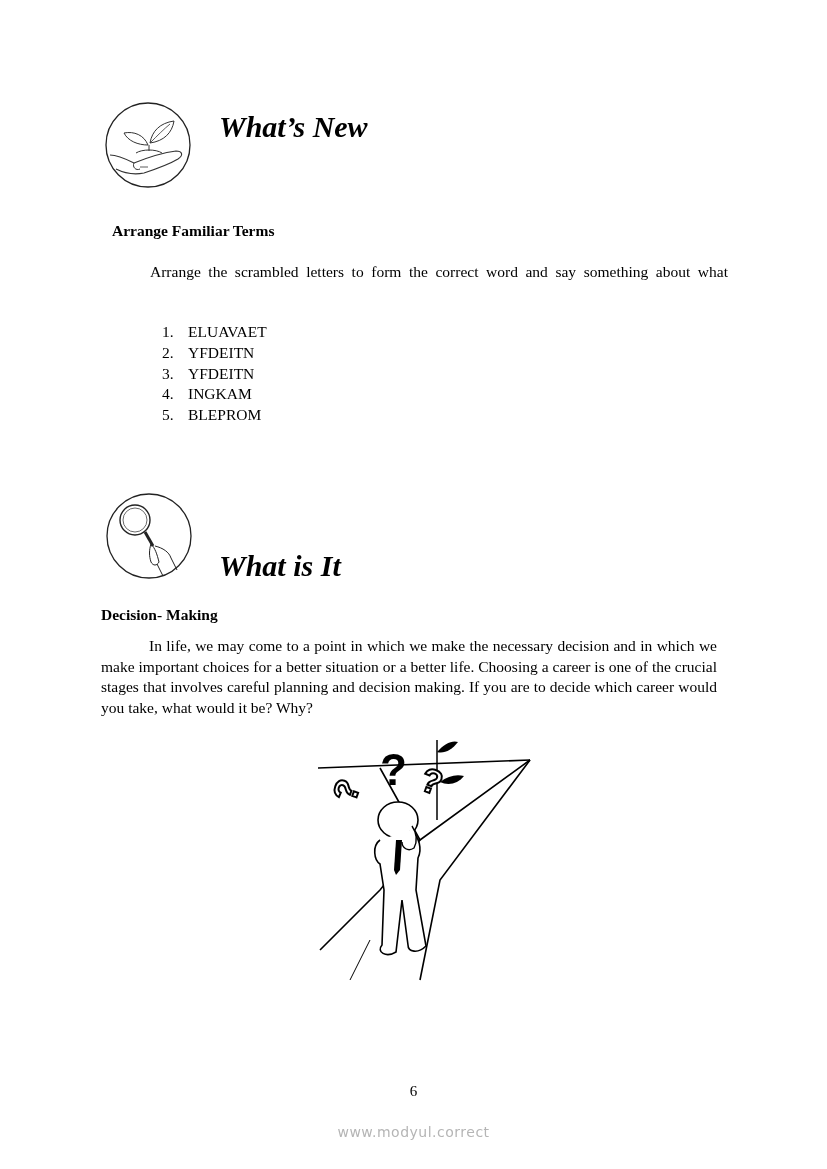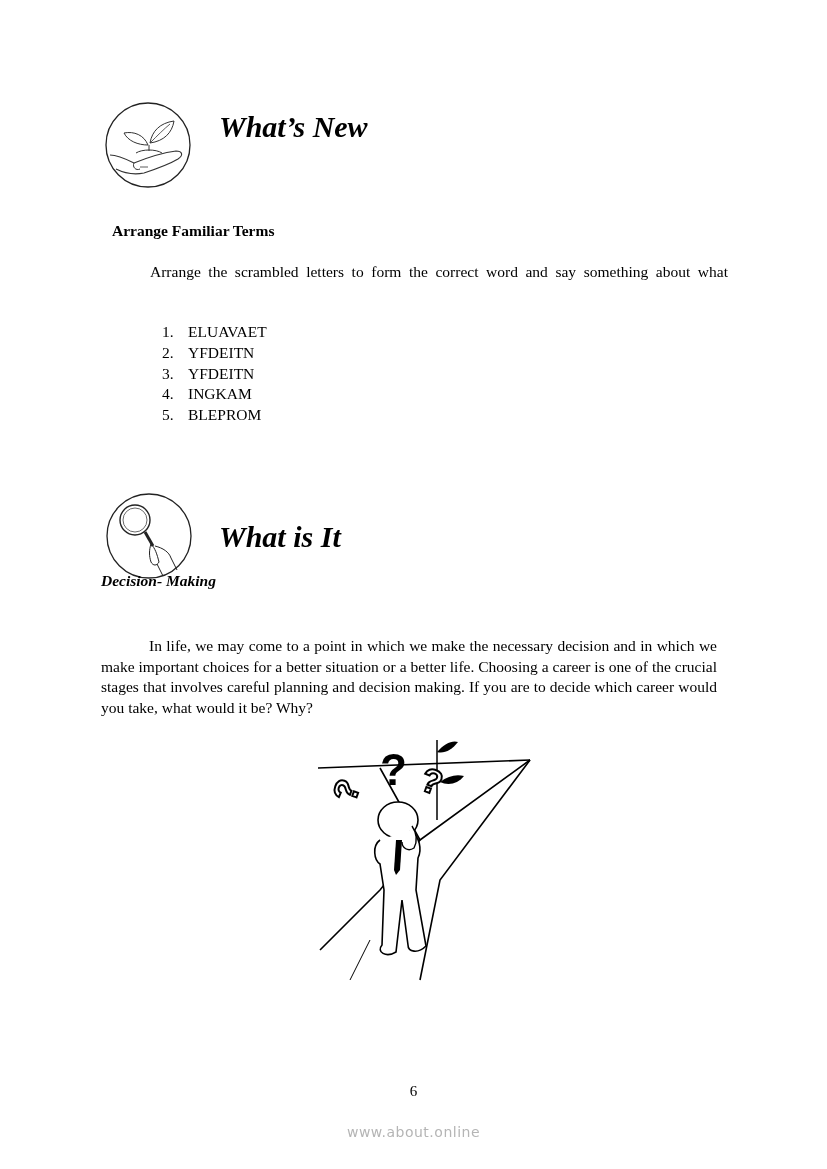--- a/index.html
+++ b/index.html
@@ -74,23 +74,23 @@
   <svg width="88" height="88" viewBox="0 0 88 88">
     <circle cx="44" cy="44" r="42" fill="none" stroke="#222" stroke-width="1.3"></circle>
     <circle cx="30" cy="28" r="15" fill="none" stroke="#222" stroke-width="1.4"></circle>
     <circle cx="30" cy="28" r="12" fill="none" stroke="#444" stroke-width="0.8"></circle>
     <path d="M40 40 L48 54" stroke="#222" stroke-width="3"></path>
     <path d="M46 52 C50 56 52 62 54 70 C52 74 48 74 46 70 C44 64 44 58 46 52 Z" fill="none" stroke="#222" stroke-width="1"></path>
     <path d="M50 54 C58 56 64 60 66 66 L72 78" fill="none" stroke="#222" stroke-width="1"></path>
     <path d="M52 72 L58 84" stroke="#222" stroke-width="1"></path>
   </svg>
 </div>
-<div class="section-title" style="left:219px; top:522px;">What is It</div>
+<div class="section-title" style="left:219px; top:551px;">What is It</div>
 
-<div class="sub-heading" style="left:101px; top:572px;font-style:italic;">Decision- Making</div>
+<div class="sub-heading" style="left:101px; top:606px;">Decision- Making</div>
 
 <div class="para" style="left:101px; top:636px; width:616px; text-indent:48px;">In life, we may come to a point in which we make the necessary decision and in which we make important choices for a better situation or a better life. Choosing a career is one of the crucial stages that involves careful planning and decision making. If you are to decide which career would you take, what would it be? Why?</div>
 
 <div class="abs" style="left:310px; top:730px; width:230px; height:260px;">
   <svg width="230" height="260" viewBox="0 0 230 260">
 
     <line x1="8" y1="38" x2="220" y2="30" stroke="#000" stroke-width="1.6"></line>
 
     <path d="M70 38 L110 110 L220 30" fill="none" stroke="#000" stroke-width="1.6"></path>
     <path d="M220 30 L130 150 L110 250" fill="none" stroke="#000" stroke-width="1.6"></path>
@@ -106,13 +106,13 @@
     <text x="112" y="64" font-family="Liberation Sans, sans-serif" font-weight="bold" font-size="34" fill="#fff" stroke="#000" stroke-width="2" transform="rotate(20 125 50)">?</text>
 
     <ellipse cx="88" cy="90" rx="20" ry="18" fill="#fff" stroke="#000" stroke-width="1.6"></ellipse>
     <path d="M70 110 C62 116 64 130 70 134 L74 160 L72 215 C66 222 76 228 86 222 L92 170 L98 215 C98 222 108 224 116 216 L106 160 L108 128 C112 120 110 106 100 100" fill="#fff" stroke="#000" stroke-width="1.6"></path>
     <path d="M102 96 C106 102 108 110 104 118 C98 122 92 118 92 112" fill="#fff" stroke="#000" stroke-width="1.4"></path>
     <path d="M86 110 L92 110 L90 140 L86 145 L84 140 Z" fill="#000"></path>
   </svg>
 </div>
 
 <div class="page-number">6</div>
-<div class="watermark">www.about.online</div>
+<div class="watermark">www.modyul.correct</div>
 
 </body></html>

